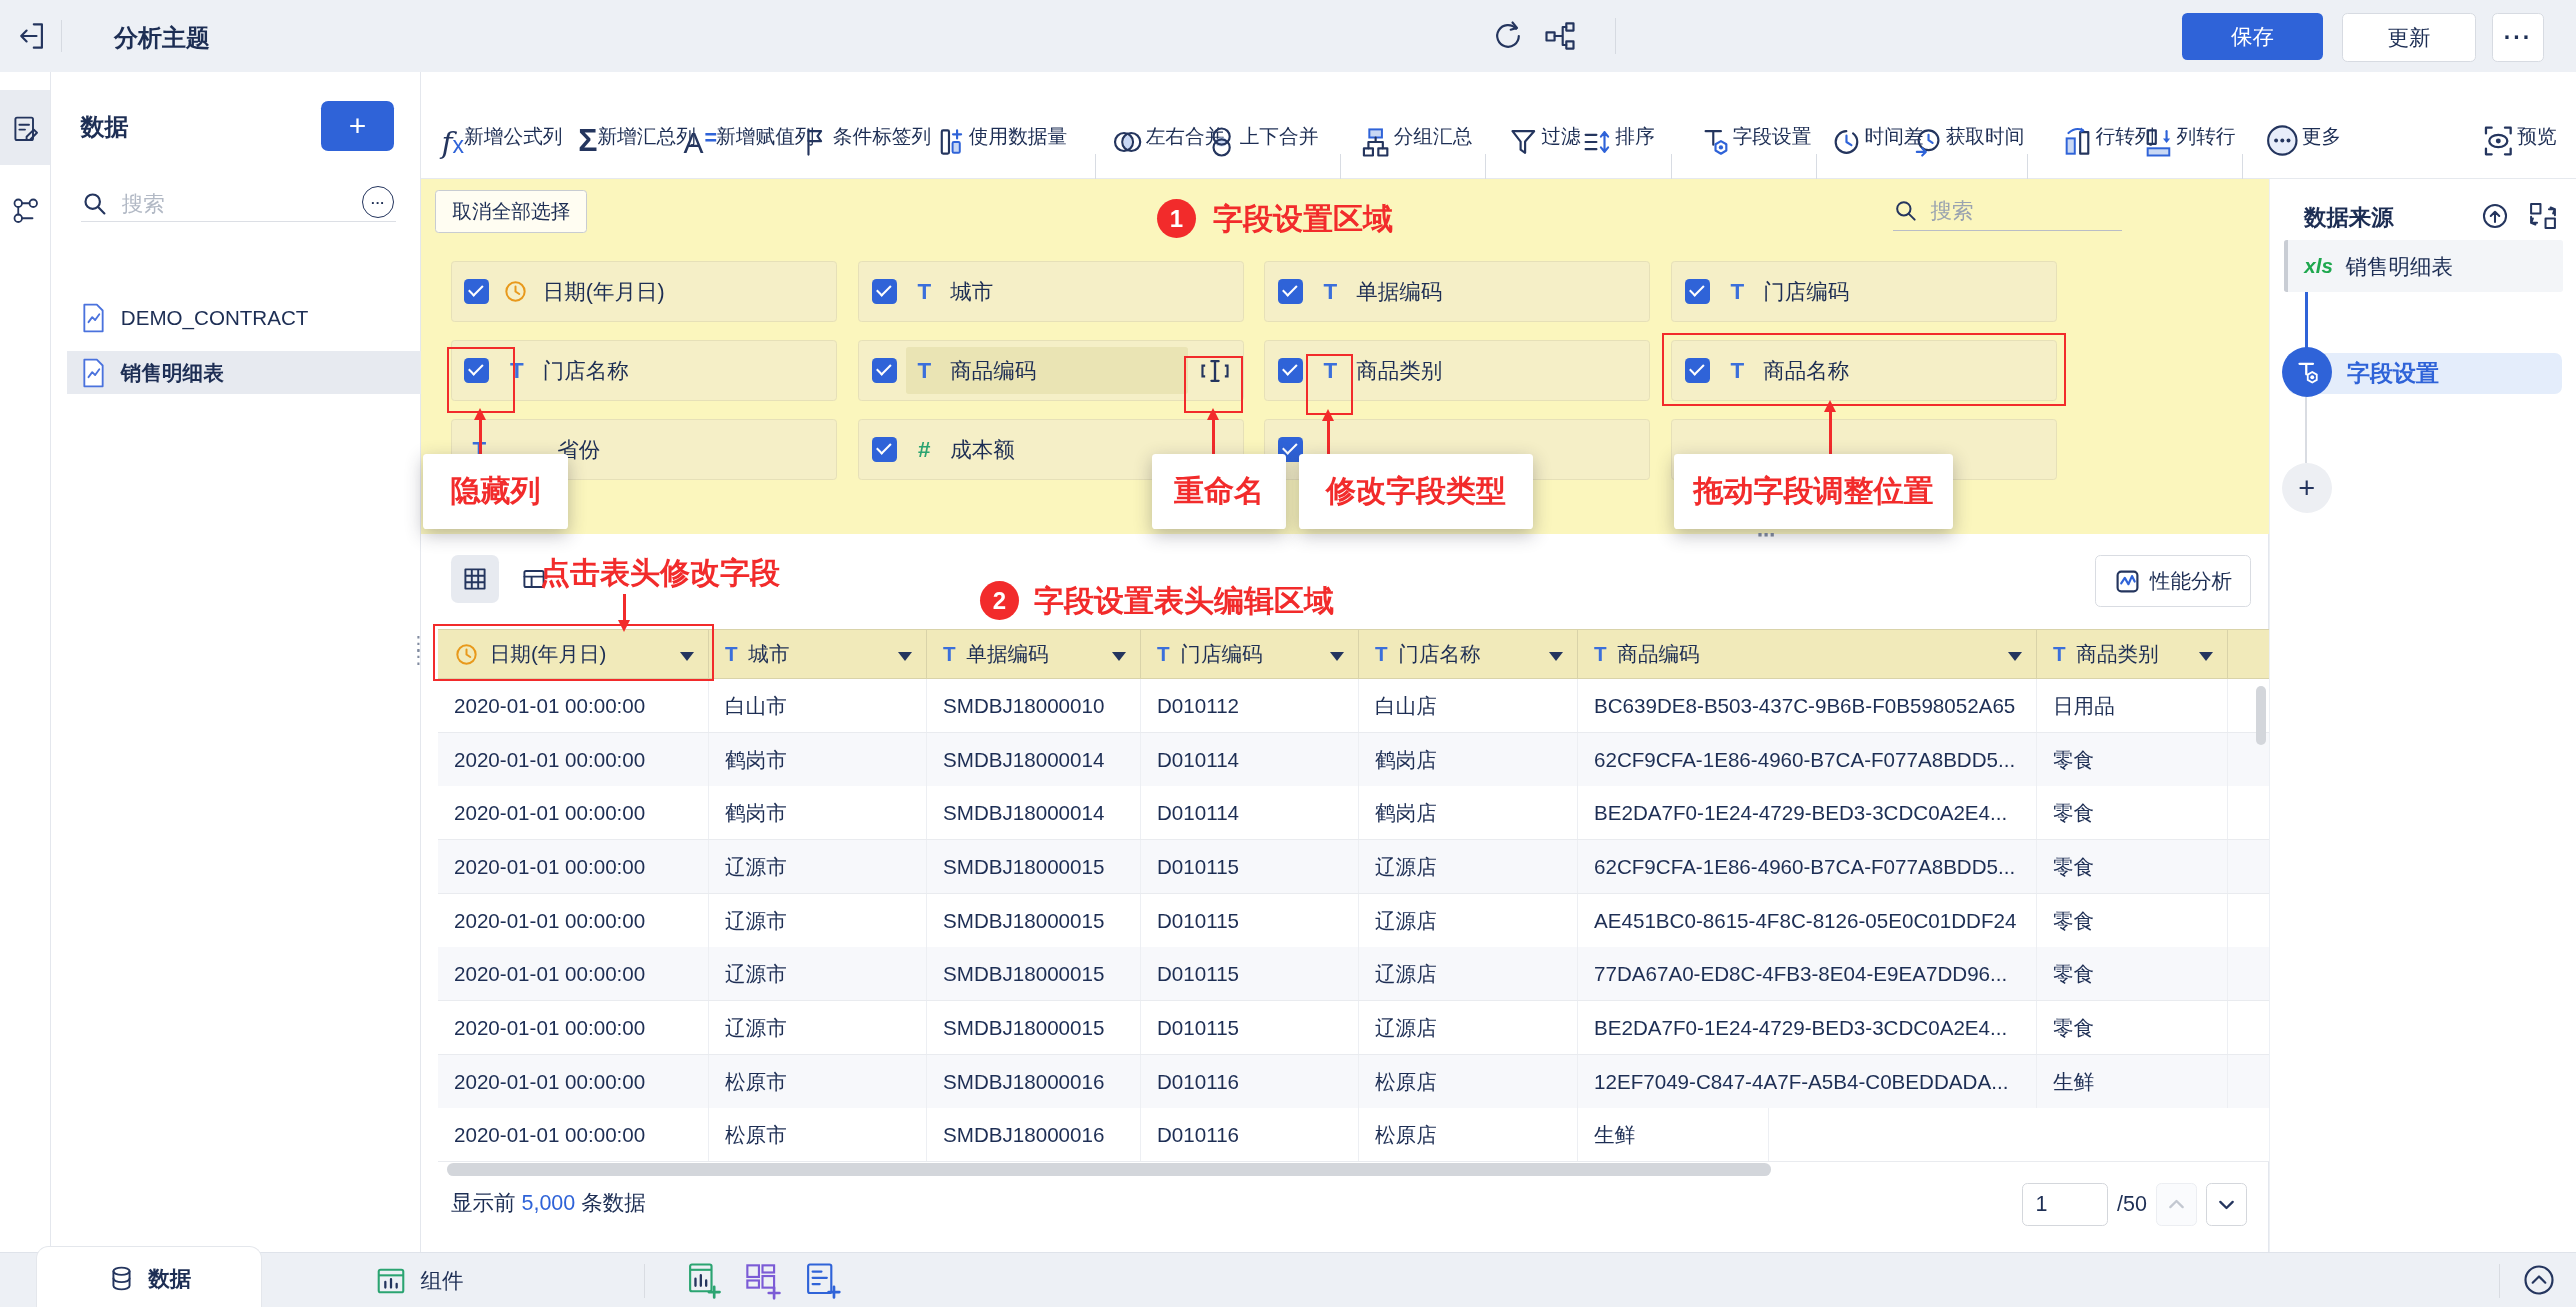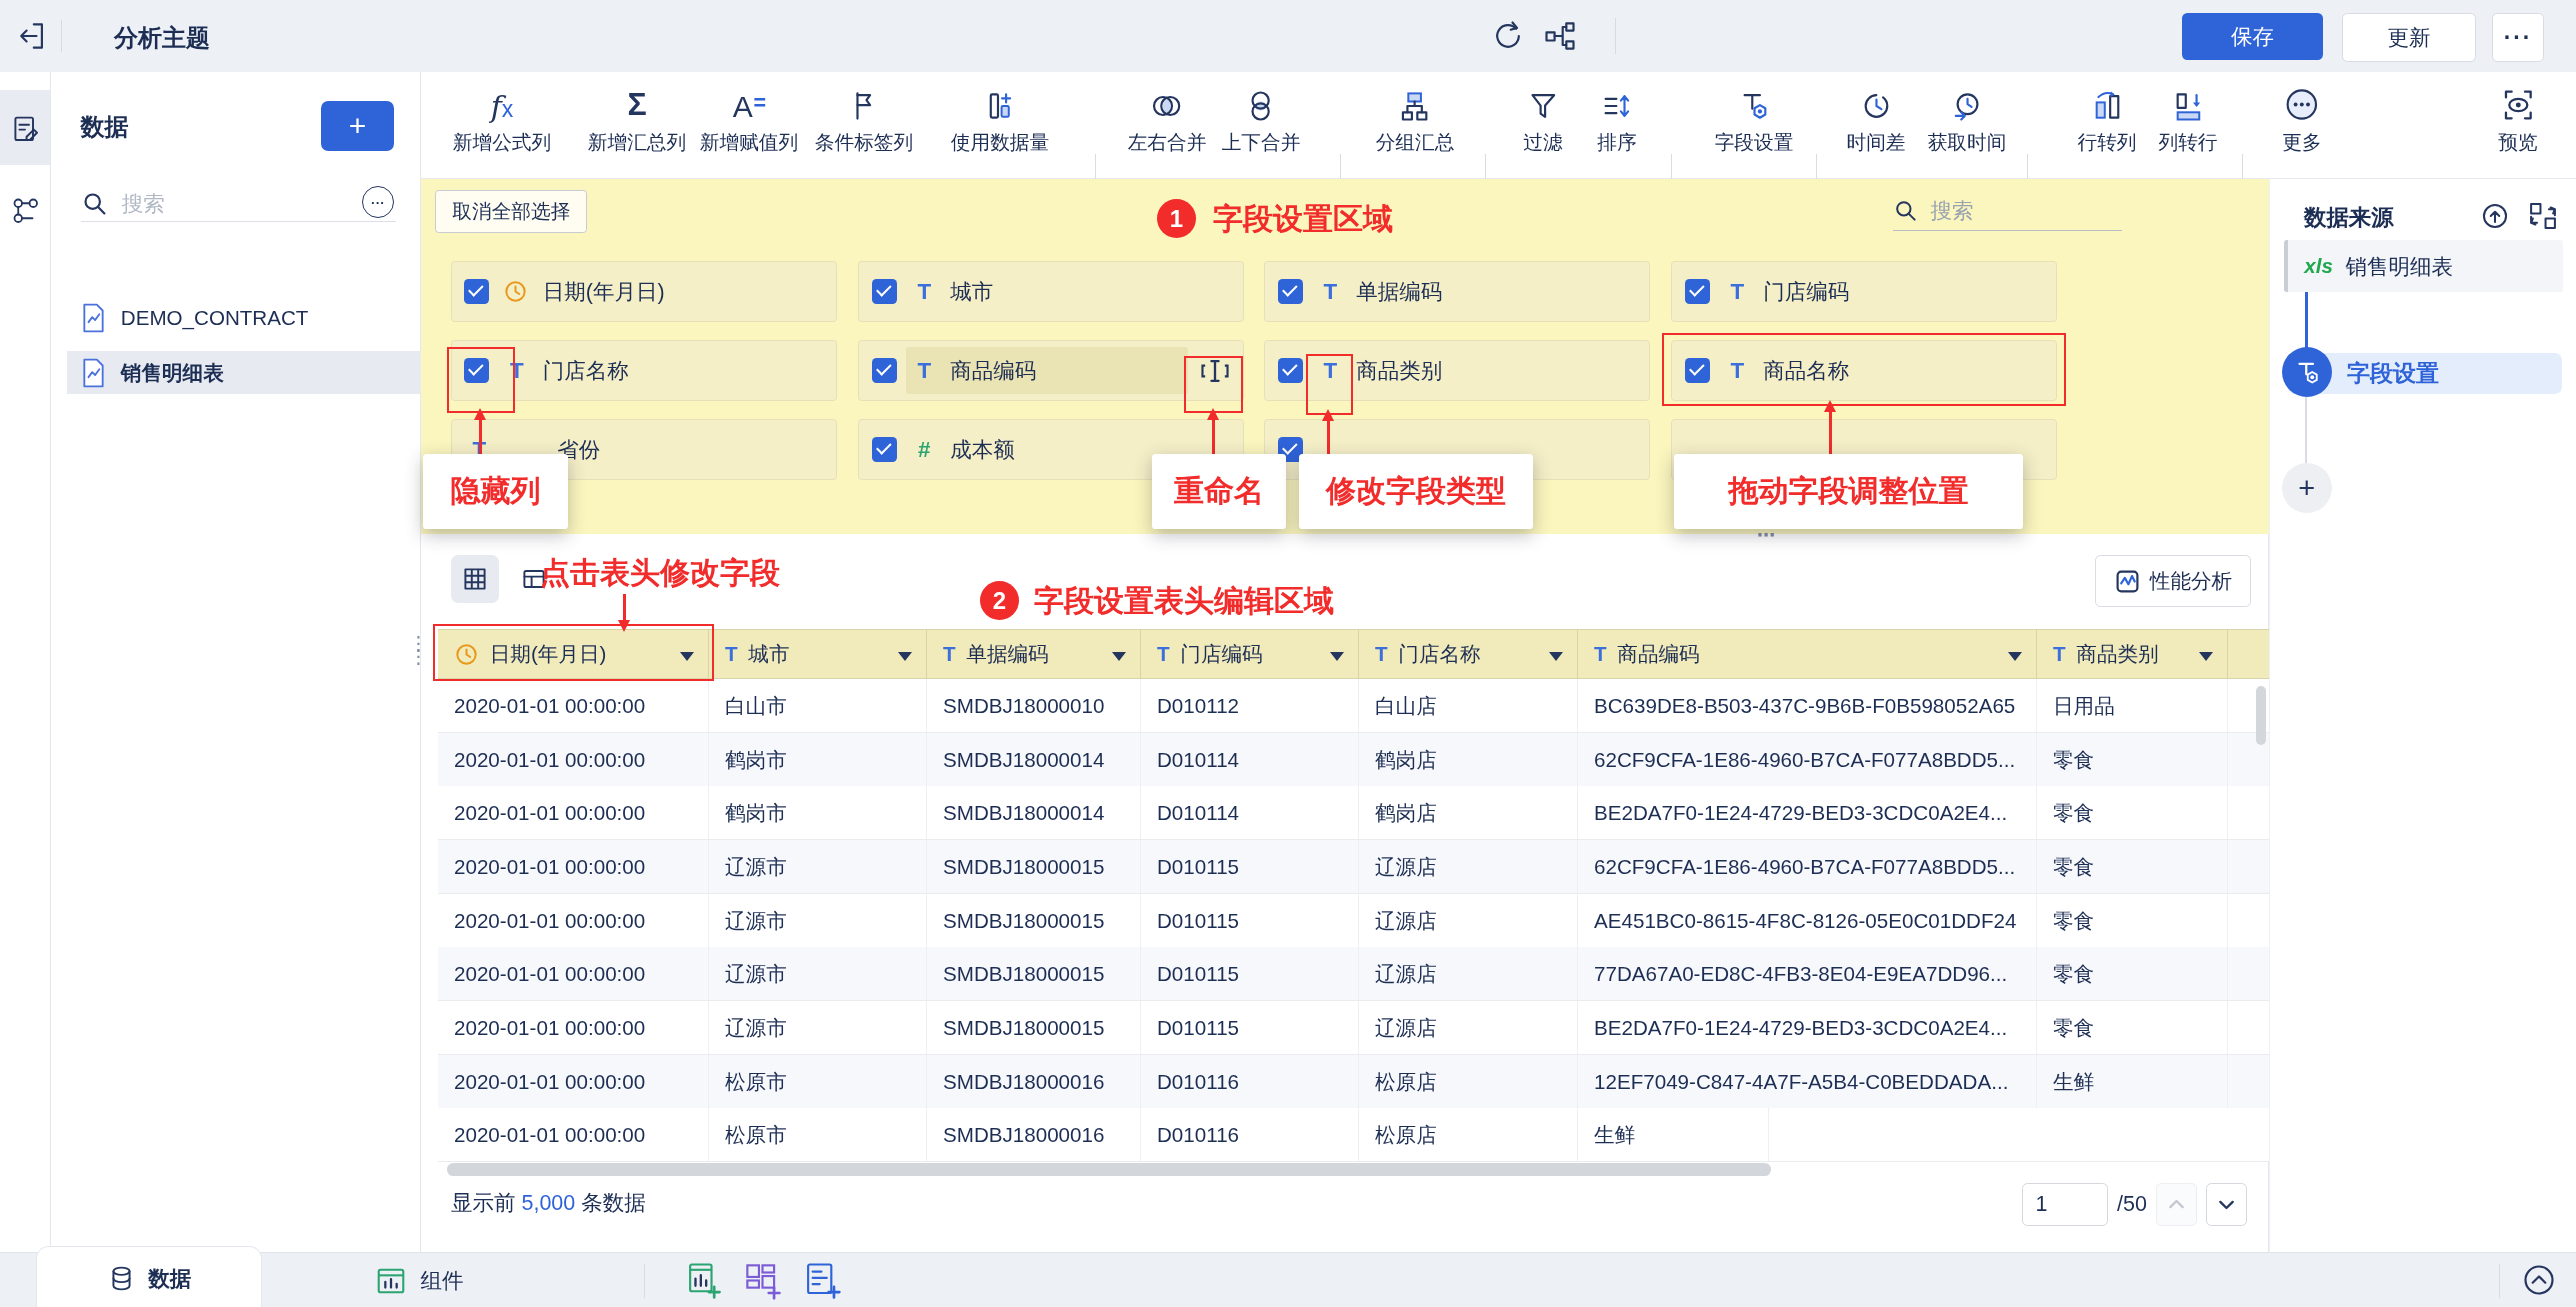--- a/index.html
+++ b/index.html
@@ -38,21 +38,21 @@
       display:flex;align-items:center;justify-content:center;font-size:30px;font-weight:300}
   #dp-search{position:absolute;left:29.5px;top:113px;width:315px;height:36px;display:flex;align-items:center;gap:14.3px;border-bottom:1.8px solid #dcdfe5;}
   #dp-search .ph{font-size:21.5px;color:#b2b9c5}
   #dp-search-more{position:absolute;left:311px;top:114px;width:32px;height:32px;border:1.8px solid #24355e;border-radius:50%;
       display:flex;align-items:center;justify-content:center;font-size:13.4px;font-weight:bold;letter-spacing:0.9px;padding-bottom:5.4px;box-sizing:border-box}
   .dp-item{position:absolute;left:16px;width:354px;height:43px;display:flex;align-items:center;gap:14.3px;padding-left:12.5px;box-sizing:border-box;font-size:20.6px;}
   .dp-item.sel{background:#e7eaf0;font-weight:bold}
 
   
   #toolbar{position:absolute;left:421px;top:72px;width:2155px;height:107px;background:#fff;border-bottom:0.9px solid #e6e9ee;box-sizing:border-box;}
-  .tbi{position:absolute;top:0;height:123px;transform:translateX(-50%);display:flex;flex-direction:column;align-items:center;cursor:pointer}
+  .tbi{position:absolute;top:0;height:123px;transform:translateX(-50%);display:flex;align-items:center;cursor:pointer}
   .tbi-ic{height:57px;margin-top:34px;display:flex;align-items:flex-end;justify-content:center}
   .tbi-ic{margin-top:0;height:52px;padding-top:12.5px;box-sizing:border-box}
   .tbi-lb{font-size:19.7px;margin-top:5.4px;white-space:nowrap}
   .tbdiv{position:absolute;top:82px;width:0.9px;height:30px;background:#d8dce3}
   .t-fx{font-size:30px}.t-fx i{font-family:"DejaVu Serif",serif;font-style:italic;color:#24355e}.t-fx b{color:#2f63d8;font-weight:normal;font-size:23px}
   .t-sg{font-size:32px;font-weight:bold;color:#24355e;line-height:39px}
   .t-as{font-size:30px;color:#24355e;position:relative}.t-as em{font-style:normal;color:#2f63d8;font-size:21.5px;font-weight:bold;position:relative;top:-7.2px;left:0.9px}
 
   
   #main{position:absolute;left:421px;top:179px;width:1848px;height:1073px;background:#fff;border-right:0.9px solid #e4e7ed;box-sizing:border-box;}
@@ -759,21 +759,21 @@
     <div class="redbox" style="left:1184px;top:356px;width:59px;height:57px"></div>
     <div class="arr up" style="left:1212px;top:419px;height:36px"></div>
     <div class="alabel" style="left:1152px;top:454px;width:134px;height:75px">重命名</div>
 
     <div class="redbox" style="left:1306px;top:354px;width:47px;height:61px"></div>
     <div class="arr up" style="left:1327px;top:420px;height:34px"></div>
     <div class="alabel" style="left:1299px;top:454px;width:234px;height:75px">修改字段类型</div>
 
     <div class="redbox" style="left:1662px;top:333px;width:404px;height:73px"></div>
     <div class="arr up" style="left:1829px;top:411px;height:43px"></div>
-    <div class="alabel" style="left:1674px;top:454px;width:349px;height:75px">拖动字段调整位置</div>
+    <div class="alabel" style="left:1674px;top:454px;width:279px;height:75px">拖动字段调整位置</div>
 
     <div class="atext" style="left:540px;top:553px">点击表头修改字段</div>
     <div class="arr down" style="left:623px;top:594px;height:27px"></div>
     <div class="redbox" style="left:433px;top:624px;width:281px;height:57px"></div>
 
     <div class="acircle" style="left:980px;top:581px">2</div>
     <div class="atext" style="left:1034px;top:581px">字段设置表头编辑区域</div>
   </div>
 
 </div>

